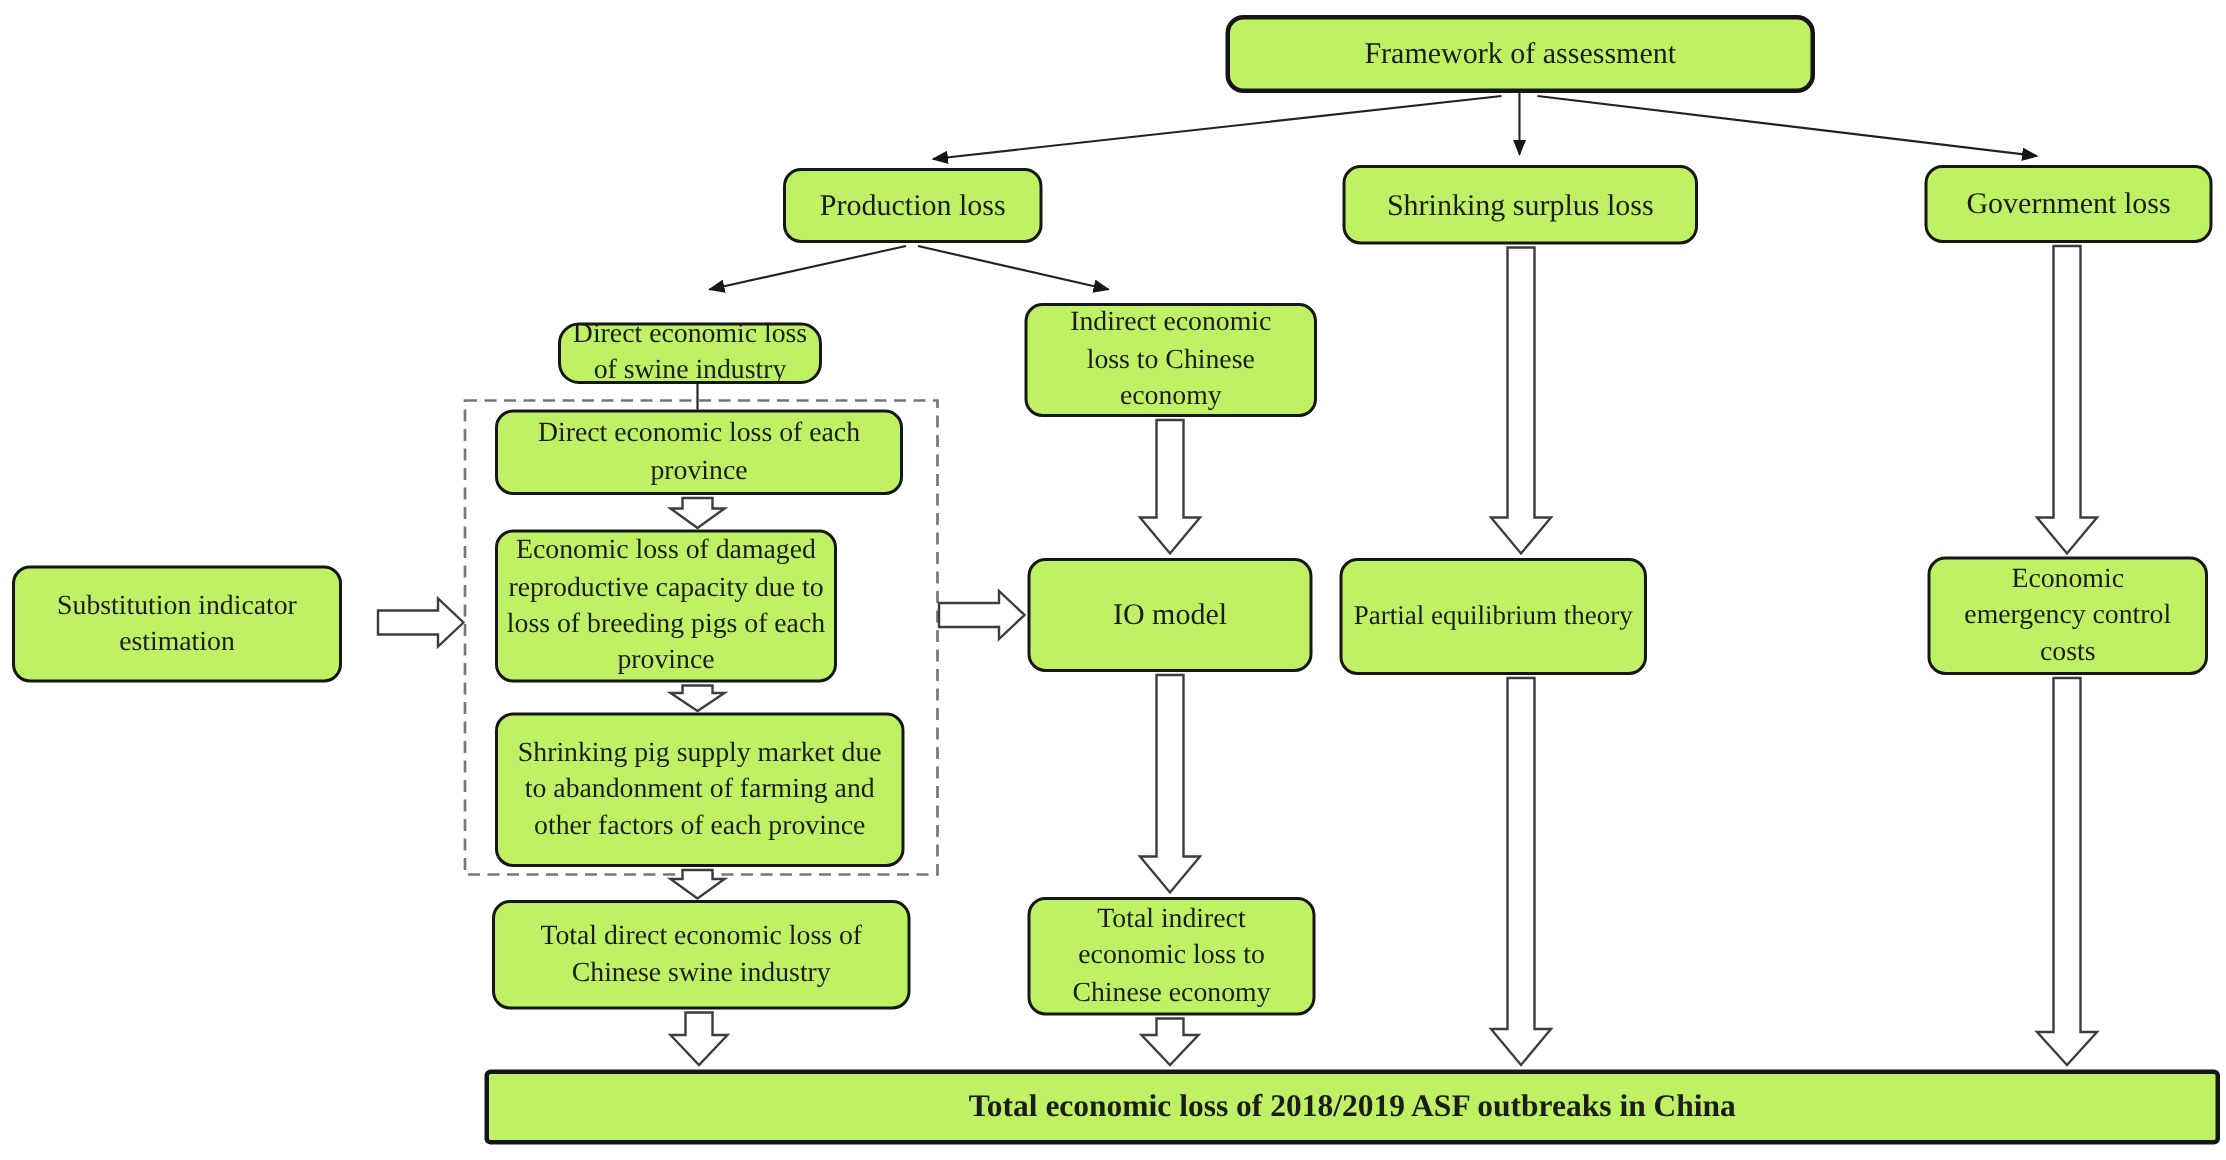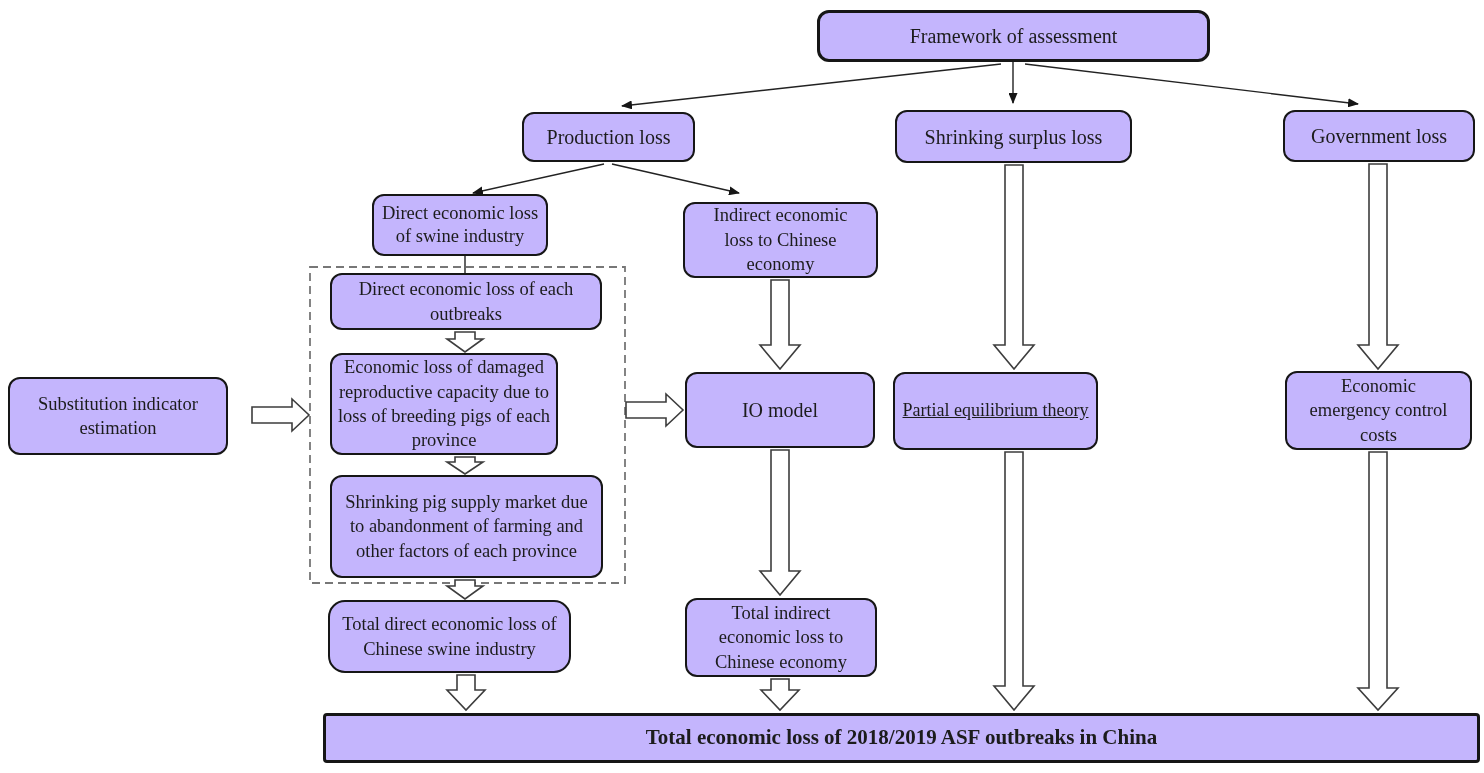--- a/index.html
+++ b/index.html
@@ -8,21 +8,21 @@
     width:1484px;height:773px;
     background:#ffffff;
     font-family:"Liberation Serif","DejaVu Serif",serif;
     color:#1c1c1c;
     overflow:hidden;
   }
   #arrows{position:absolute;left:0;top:0;z-index:0;}
   .node{
     position:absolute;
     box-sizing:border-box;
-    background:#c4b5fd;
+    background:#bef264;
     border:2.5px solid #161616;
     border-radius:12px;
     display:flex;align-items:center;justify-content:center;
     text-align:center;
     font-size:18.5px;line-height:1.3;
     padding:0 5px;
     z-index:1;
   }
   .single{white-space:nowrap;font-size:20px;}
   .sm{font-size:18px;}
@@ -83,57 +83,57 @@
   </div>
 
   <div class="node single" style="left:895px;top:110px;width:237px;height:53px;">
     <span>Shrinking surplus loss</span>
   </div>
 
   <div class="node single" style="left:1283px;top:110px;width:192px;height:52px;">
     <span>Government loss</span>
   </div>
 
-  <div class="node" style="left:372px;top:194px;width:176px;height:62px;line-height:1.25;">
+  <div class="node" style="left:372px;top:215px;width:176px;height:41px;line-height:1.25;border-radius:14px;">
     <span>Direct economic loss of swine industry</span>
   </div>
 
   <div class="node pad-lg" style="left:683px;top:202px;width:195px;height:76px;line-height:1.32;">
     <span>Indirect economic loss to Chinese economy</span>
   </div>
 
   <div class="node" style="left:330px;top:273px;width:272px;height:57px;">
-    <span>Direct economic loss of each outbreaks</span>
+    <span>Direct economic loss of each province</span>
   </div>
 
   <div class="node" style="left:330px;top:353px;width:228px;height:102px;line-height:1.32;">
     <span>Economic loss of damaged reproductive capacity due to loss of breeding pigs of each province</span>
   </div>
 
   <div class="node pad-md" style="left:330px;top:475px;width:273px;height:103px;line-height:1.32;">
     <span>Shrinking pig supply market due to abandonment of farming and other factors of each province</span>
   </div>
 
   <div class="node" style="left:8px;top:377px;width:220px;height:78px;">
     <span>Substitution indicator estimation</span>
   </div>
 
   <div class="node single" style="left:685px;top:372px;width:190px;height:76px;">
     <span>IO model</span>
   </div>
 
-  <div class="node single sm" style="left:893px;top:372px;width:205px;height:78px;padding:0 2px;text-decoration:underline;">
+  <div class="node single sm" style="left:893px;top:372px;width:205px;height:78px;padding:0 2px;">
     <span>Partial equilibrium theory</span>
   </div>
 
   <div class="node pad-lg" style="left:1285px;top:371px;width:187px;height:79px;">
     <span>Economic emergency control costs</span>
   </div>
 
-  <div class="node" style="left:328px;top:600px;width:243px;height:73px;border-radius:17px;">
+  <div class="node" style="left:328px;top:600px;width:279px;height:73px;">
     <span>Total direct economic loss of Chinese swine industry</span>
   </div>
 
   <div class="node pad-lg" style="left:685px;top:598px;width:192px;height:79px;line-height:1.32;">
     <span>Total indirect economic loss to Chinese economy</span>
   </div>
 
   <div class="node total-box" style="left:323px;top:713px;width:1157px;height:50px;">
     <span>Total economic loss of 2018/2019 ASF outbreaks in China</span>
   </div>

